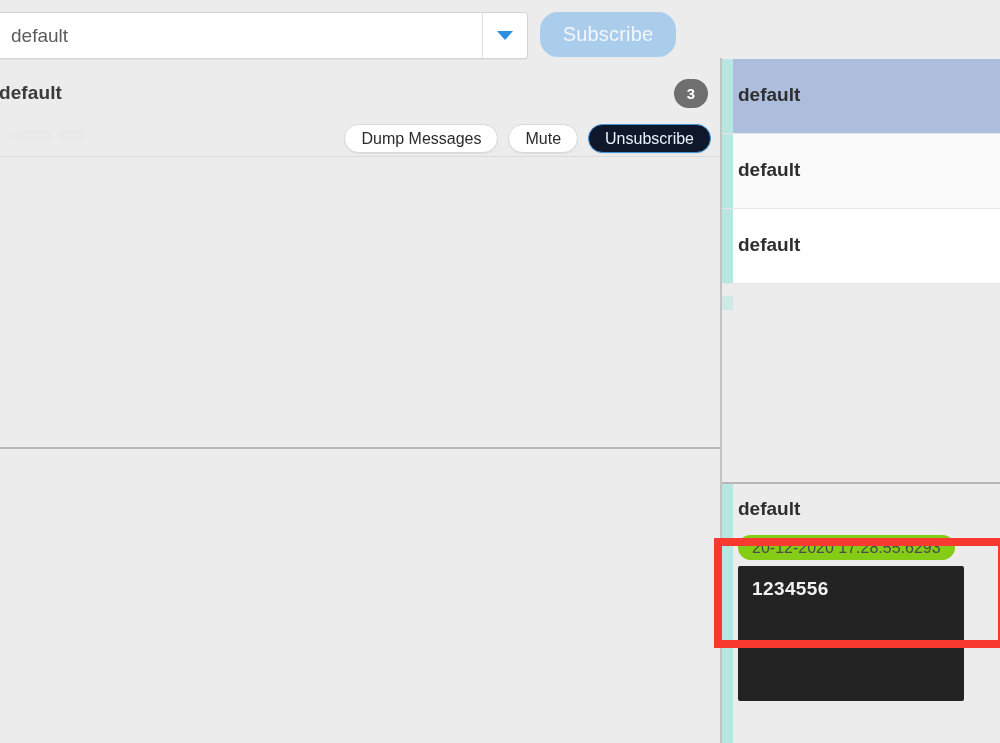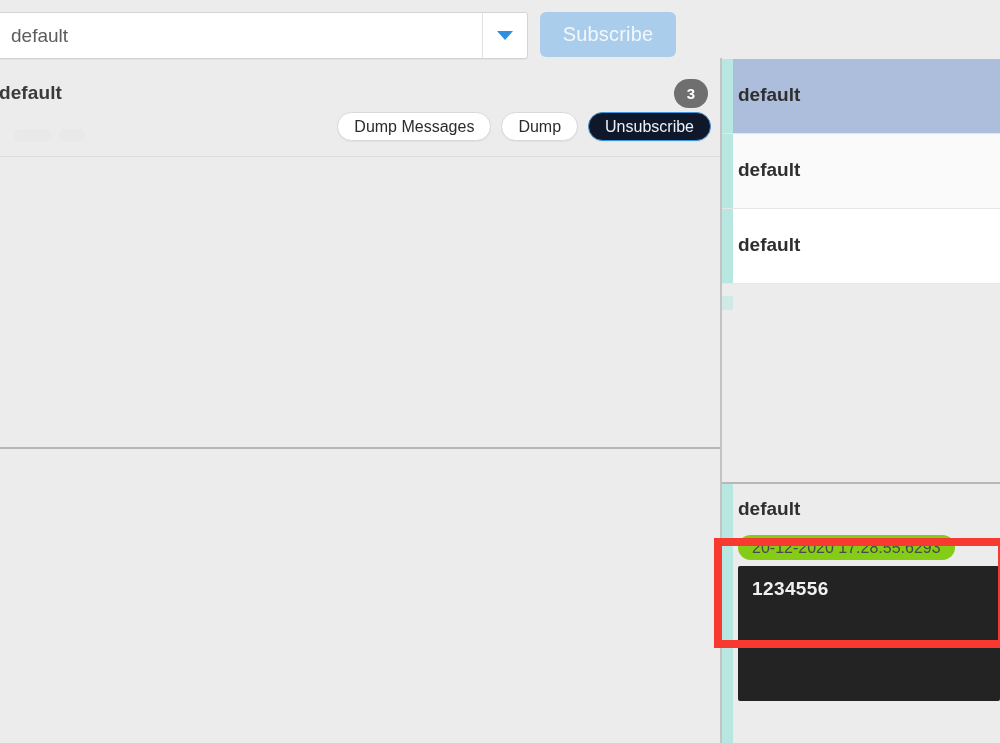--- a/index.html
+++ b/index.html
@@ -29,42 +29,42 @@
   .combo-input::placeholder{color:#8a8a8a;}
   .combo-divider{width:1px;height:45px;background:#e2e2e2;}
   .combo-arrow{
     width:44px;height:45px;display:flex;align-items:center;justify-content:center;cursor:pointer;
   }
   .tri-down{
     width:0;height:0;border-left:8px solid transparent;border-right:8px solid transparent;
     border-top:9px solid #2f8fe0;
   }
   .subscribe-btn{
-    margin-left:12px;flex:0 0 136px;height:45px;border:0;border-radius:6px;
+    margin-left:12px;flex:0 0 136px;height:45px;border:0;border-radius:18px;
     background:#a8cced;color:#f3f8fd;
     font-family:"Liberation Sans",sans-serif;font-size:20px;letter-spacing:.2px;
     cursor:default;opacity:.95;
   }
 
   
   .sub-header{position:absolute;left:0;top:68px;width:720px;height:82px;background:#ececec;}
   .sub-title{
     position:absolute;left:-1px;top:82px;font-size:19px;font-weight:bold;color:#3a3a3a;
     letter-spacing:.1px;
   }
   .count-badge{
     position:absolute;right:12px;top:79px;min-width:34px;height:29px;padding:0 11px;
     background:#6f6f6f;border-radius:15px;color:#ffffff;font-size:15px;font-weight:bold;
     display:flex;align-items:center;justify-content:center;box-sizing:border-box;
   }
   .ghost-row{position:absolute;left:14px;top:128px;width:78px;height:17px;opacity:.35;}
   .ghost-pill{width:38px;height:13px;background:#e4e4e4;border-radius:7px;display:inline-block;}
   .ghost-pill.b{width:28px;margin-left:6px;}
 
-  .actions{position:absolute;right:9px;top:112px;display:flex;align-items:center;gap:10px;}
+  .actions{position:absolute;right:9px;top:124px;display:flex;align-items:center;gap:10px;}
   .pill{
     height:29px;padding:0 16px;border-radius:15px;border:1px solid #d9d9d9;background:#ffffff;
     font-family:"Liberation Sans",sans-serif;font-size:16px;color:#2b2b2b;
     display:flex;align-items:center;justify-content:center;cursor:pointer;box-sizing:border-box;
     box-shadow:0 1px 1px rgba(0,0,0,.05);white-space:nowrap;
   }
   .pill.primary{background:#0f172a;border-color:#3d96dd;color:#eaf3fb;}
 
   .hairline{position:absolute;left:0;width:720px;height:1px;background:#dcdcdc;}
 
@@ -98,21 +98,21 @@
   .detail{position:absolute;left:2px;top:484px;width:278px;height:259px;background:#ececec;}
   .detail .accent{position:absolute;left:0;top:0;width:11px;height:259px;background:#b8e6e0;}
   .detail-title{position:absolute;left:16px;top:14px;font-size:19px;font-weight:bold;color:#2e2e2e;}
 
   .msg{position:absolute;left:16px;top:51px;width:264px;}
   .ts-pill{
     display:inline-block;height:25px;line-height:25px;padding:0 14px;border-radius:13px;
     background:#84cc16;color:#4a4a4a;font-size:16px;white-space:nowrap;
   }
   .code-block{
-    margin-top:6px;width:262px;height:135px;background:#232323;border-radius:2px;
+    margin-top:6px;width:226px;height:135px;background:#232323;border-radius:2px;
     box-sizing:border-box;padding:12px 14px;overflow:hidden;
   }
   .code-text{
     font-family:"Liberation Sans",sans-serif;font-size:19px;font-weight:bold;color:#f0f0f0;
     letter-spacing:.4px;white-space:pre;
   }
 
   
   .annot{
     position:absolute;left:714px;top:538px;width:292px;height:110px;
@@ -140,21 +140,21 @@
     <div class="sub-header"></div>
     <div class="sub-title">default</div>
     <div class="count-badge">3</div>
 
     <div class="ghost-row">
       <span class="ghost-pill"></span><span class="ghost-pill b"></span>
     </div>
 
     <div class="actions">
       <div class="pill">Dump Messages</div>
-      <div class="pill">Dump</div>
+      <div class="pill">Mute</div>
       <div class="pill primary">Unsubscribe</div>
     </div>
 
     <div class="hairline" style="top:156px;"></div>
 
     <div class="body-pane"></div>
 
     <div class="collector-sep"></div>
     <div class="collector">
       

